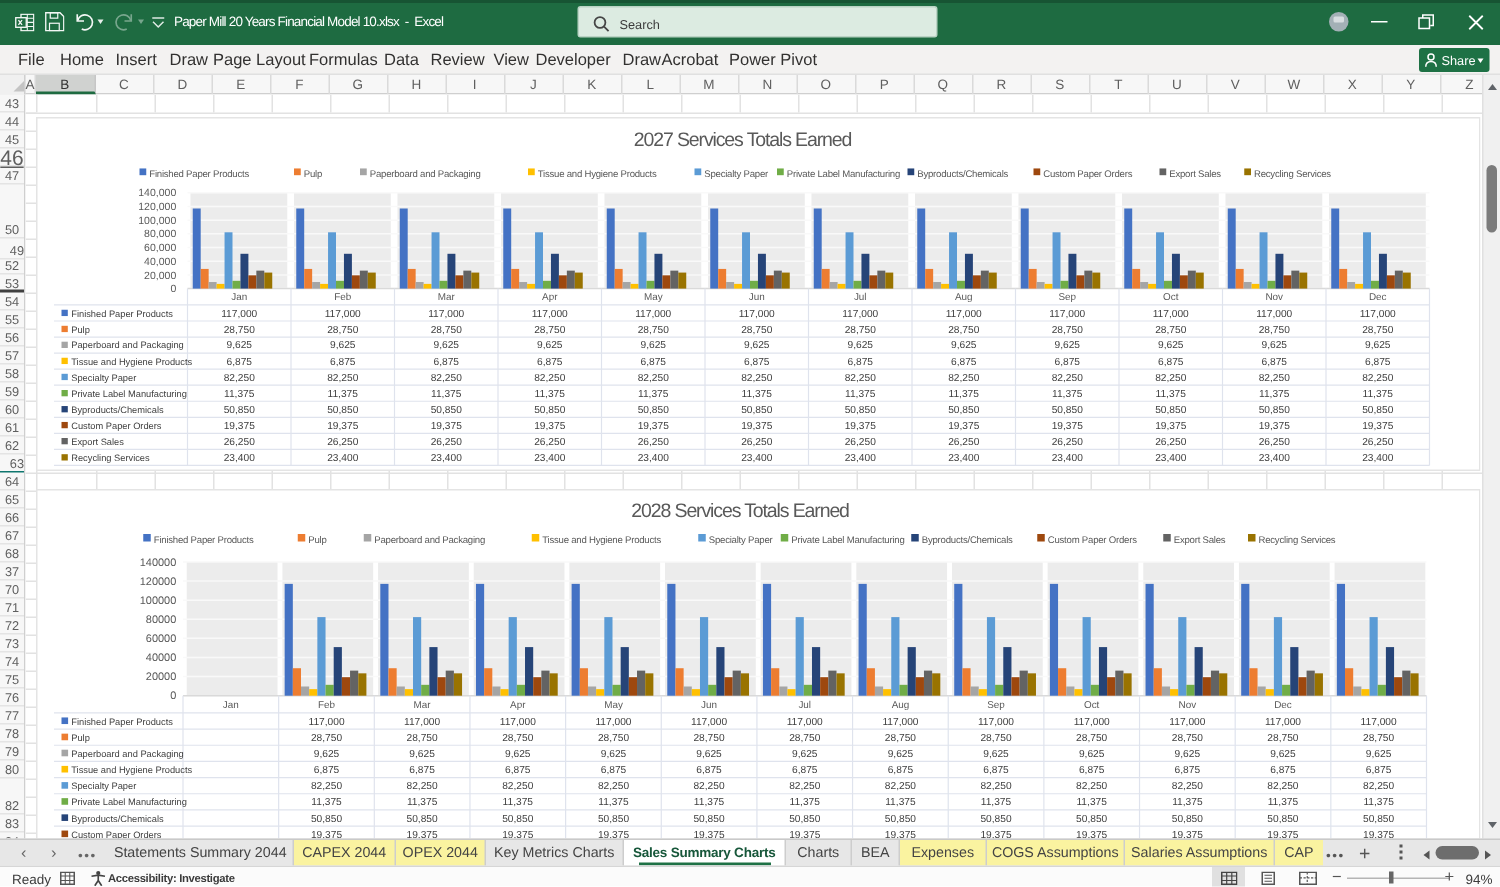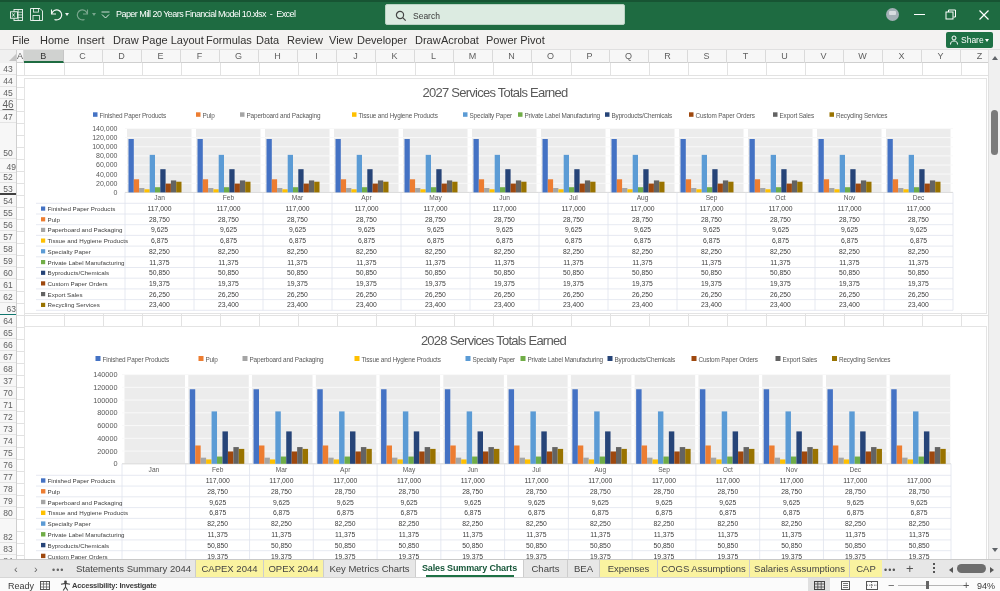--- a/index.html
+++ b/index.html
@@ -101,21 +101,21 @@
 <div class="abs" style="left:804.5px;top:0;width:39px;height:13px;border-right:1px solid #dadada;color:#5f5f5f;font-size:9px;text-align:center;line-height:13px;">V</div>
 <div class="abs" style="left:843.5px;top:0;width:39px;height:13px;border-right:1px solid #dadada;color:#5f5f5f;font-size:9px;text-align:center;line-height:13px;">W</div>
 <div class="abs" style="left:882.5px;top:0;width:39px;height:13px;border-right:1px solid #dadada;color:#5f5f5f;font-size:9px;text-align:center;line-height:13px;">X</div>
 <div class="abs" style="left:921.5px;top:0;width:39px;height:13px;border-right:1px solid #dadada;color:#5f5f5f;font-size:9px;text-align:center;line-height:13px;">Y</div>
 <div class="abs" style="left:960.5px;top:0;width:39px;height:13px;border-right:1px solid #dadada;color:#5f5f5f;font-size:9px;text-align:center;line-height:13px;">Z</div>
 </div>
 <div class="abs" style="left:0;top:63px;width:17px;height:496px;background:#f7f7f7;border-right:1px solid #cfcfcf;overflow:hidden;">
 <div class="abs" style="left:0;top:0px;width:16px;height:12px;border-bottom:1px solid #e4e4e4;color:#5f5f5f;font-size:8.5px;text-align:center;line-height:12px;">43</div>
 <div class="abs" style="left:0;top:12px;width:16px;height:12px;border-bottom:1px solid #e4e4e4;color:#5f5f5f;font-size:8.5px;text-align:center;line-height:12px;">44</div>
 <div class="abs" style="left:0;top:24px;width:16px;height:12px;border-bottom:1px solid #e4e4e4;color:#5f5f5f;font-size:8.5px;text-align:center;line-height:12px;">45</div>
-<div class="abs" style="left:0;top:36px;width:16px;height:12px;border-bottom:1px solid #e4e4e4;color:#5f5f5f;font-size:10px;text-align:center;line-height:12px;text-decoration:underline;">46</div>
+<div class="abs" style="left:0;top:36px;width:16px;height:12px;border-bottom:1px solid #e4e4e4;color:#5f5f5f;font-size:14px;text-align:center;line-height:12px;text-decoration:underline;">46</div>
 <div class="abs" style="left:0;top:48px;width:16px;height:12px;border-bottom:1px solid #e4e4e4;color:#5f5f5f;font-size:8.5px;text-align:center;line-height:12px;">47</div>
 <div class="abs" style="left:16px;top:60px;width:16px;height:12px;border-bottom:1px solid #e4e4e4;color:#5f5f5f;font-size:8.5px;text-align:center;line-height:12px;padding-left:40px;">48</div>
 <div class="abs" style="left:0;top:72px;width:16px;height:12px;border-bottom:1px solid #e4e4e4;color:#5f5f5f;font-size:8.5px;text-align:right;line-height:12px;margin-top:26px;">49</div>
 <div class="abs" style="left:0;top:84px;width:16px;height:12px;border-bottom:1px solid #e4e4e4;color:#5f5f5f;font-size:8.5px;text-align:center;line-height:12px;">50</div>
 <div class="abs" style="left:0;top:96px;width:16px;height:12px;border-bottom:1px solid #e4e4e4;color:#5f5f5f;font-size:8.5px;text-align:center;line-height:12px;margin-left:48px;">51</div>
 <div class="abs" style="left:0;top:108px;width:16px;height:12px;border-bottom:1px solid #e4e4e4;color:#5f5f5f;font-size:8.5px;text-align:center;line-height:12px;">52</div>
 <div class="abs" style="left:0;top:120px;width:16px;height:12px;border-bottom:2px solid #404040;color:#5f5f5f;font-size:8.5px;text-align:center;line-height:12px;">53</div>
 <div class="abs" style="left:0;top:132px;width:16px;height:12px;border-bottom:1px solid #e4e4e4;color:#5f5f5f;font-size:8.5px;text-align:center;line-height:12px;">54</div>
 <div class="abs" style="left:0;top:144px;width:16px;height:12px;border-bottom:1px solid #e4e4e4;color:#5f5f5f;font-size:8.5px;text-align:center;line-height:12px;">55</div>
 <div class="abs" style="left:0;top:156px;width:16px;height:12px;border-bottom:1px solid #e4e4e4;color:#5f5f5f;font-size:8.5px;text-align:center;line-height:12px;">56</div>

